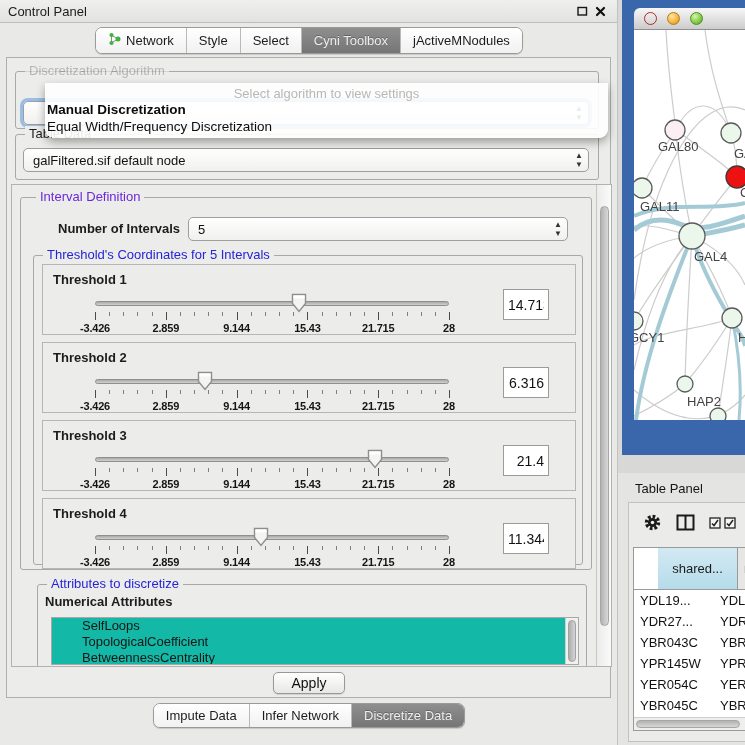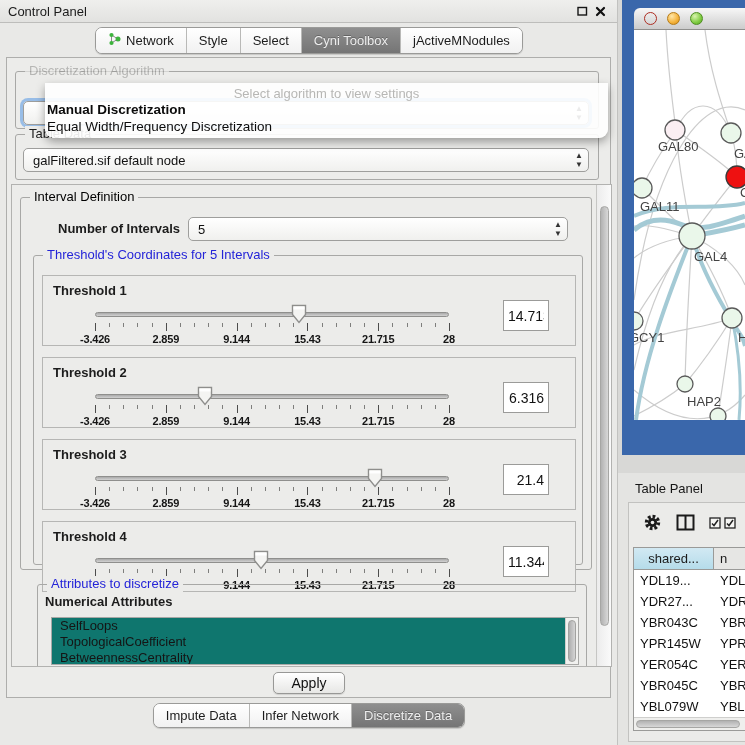--- a/index.html
+++ b/index.html
@@ -19,56 +19,56 @@
   .seg .tab:first-child{border-left:none;}
   .seg .tab.sel{background:linear-gradient(#8f8f8f,#757575);color:#ededed;text-shadow:0 -1px 0 rgba(0,0,0,.25);}
   .top-tabs{top:27px;}
   .bottom-tabs{top:703px;}
 
   
   .main-panel{position:absolute;left:6px;top:57px;width:605px;height:641px;border:1px solid #aeaeac;background:#ececea;}
 
   .group{position:absolute;border:1px solid #a8a8a6;border-radius:3px;}
   .group-title{position:absolute;top:-9px;left:9px;background:#ececea;padding:0 4px;font-size:13px;line-height:16px;white-space:nowrap;}
-  .gt-green{color:#000000;}
+  .gt-green{color:#6d28d9;margin-left:6px;}
   .gt-blue{color:#2424d8;}
   .gt-faded{color:#9a9a98;opacity:.65;text-align:right;}
 
   .combo{position:absolute;height:24px;border:1px solid #9e9e9c;border-radius:5px;background:linear-gradient(#ffffff,#f0f0ee);display:flex;align-items:center;padding-left:9px;font-size:13px;color:#111;}
   .combo .cb-arrows{position:absolute;right:5px;top:2px;display:flex;flex-direction:column;align-items:center;line-height:9px;font-size:8px;color:#333;}
   .combo.focus{box-shadow:0 0 0 3px rgba(96,158,229,.6);}
 
   
   .popup{position:absolute;left:6px;top:25px;width:563px;height:55px;background:rgba(255,255,255,.9);border-radius:0 0 9px 9px;box-shadow:0 4px 10px rgba(0,0,0,.35);z-index:20;margin-left:32px;}
   .popup .pp-prompt{position:absolute;left:0;top:3px;width:100%;text-align:center;color:#b7b7b5;font-size:13px;}
   .popup .pp-item{position:absolute;left:2px;width:98%;font-size:13.5px;color:#0c0c0c;white-space:nowrap;}
   .popup .pp-item.b{font-weight:bold;top:19px;}
   .popup .pp-item.r{top:36px;}
 
   
   .scrollbox{position:absolute;left:4px;top:126px;width:601px;height:483px;border:1px solid #b2b2b0;background:#ececea;overflow:hidden;}
   .vscroll{position:absolute;left:584px;top:0px;width:16px;height:481px;background:linear-gradient(90deg,#ececec,#fbfbfb);border-left:1px solid #c6c6c4;}
   .vthumb{position:absolute;left:3px;top:21px;width:9px;height:420px;border-radius:5px;background:linear-gradient(90deg,#b2b2b2,#d8d8d8);border:1px solid #a6a6a4;}
 
   
-  .thr-box{position:relative;width:534px;height:71px;border:1px solid #b6b6b4;background:#ececea;margin-bottom:7px;margin-top:11px;}
+  .thr-box{position:relative;width:534px;height:71px;border:1px solid #b6b6b4;background:#ececea;margin-bottom:7px;}
   .thr-label{position:absolute;left:10px;top:7px;font-weight:bold;font-size:13px;}
   .slider-wrap{position:absolute;left:46px;top:24px;width:368px;height:46px;}
   .track{position:absolute;left:6px;top:12px;width:354px;height:5px;border:1px solid #8f8f8d;border-radius:3px;background:linear-gradient(#a9a9a9,#d2d2d2);}
   .thumb{position:absolute;top:4px;width:16px;height:20px;}
   .ticks{position:absolute;left:6px;top:23px;width:354px;height:9px;}
   .tick{position:absolute;top:0;width:1px;background:#4c4c4c;}
   .tick.major{height:8px;}
   .tick.minor{height:4px;background:#7e7e7c;}
   .scale-labels{position:absolute;left:6px;top:33px;width:354px;height:12px;}
   .scale-lab{position:absolute;transform:translateX(-50%);font-size:11px;font-weight:bold;color:#151515;letter-spacing:-.2px;white-space:nowrap;}
   .val-box{position:absolute;right:26px;top:24px;width:46px;height:31px;border:1px solid #9b9b99;background:#fff;font-size:14px;text-align:right;padding:0 4px;color:#111;}
 
   
-  .attr-list{position:absolute;left:13px;top:32px;width:528px;height:48px;background:#0f766e;border:1px solid #a8a8a6;overflow:hidden;}
+  .attr-list{position:absolute;left:13px;top:32px;width:528px;height:48px;background:#14b8a6;border:1px solid #a8a8a6;overflow:hidden;padding-left:22px;}
   .attr-item{padding:0 0 0 8px;font-size:13px;line-height:16px;color:#151515;white-space:nowrap;}
   .alist-sb{position:absolute;right:0;top:0;width:13px;height:100%;background:#f1f1ef;border-left:1px solid #cfcfcd;}
   .alist-thumb{position:absolute;left:2px;top:2px;width:8px;height:42px;border-radius:4px;background:linear-gradient(90deg,#adadad,#d5d5d5);border:1px solid #a2a2a0;}
 
   .apply-btn{position:absolute;left:266px;top:614px;width:72px;height:22px;border:1px solid #989896;border-radius:5px;background:linear-gradient(#ffffff,#e7e7e5);font-size:14px;color:#111;display:flex;align-items:center;justify-content:center;box-shadow:0 1px 1px rgba(0,0,0,.12);}
 
   
   .win-net{position:absolute;left:622px;top:0;width:123px;height:455px;background:#3a67ab;}
   .net-titlebar{position:absolute;left:12px;top:8px;width:111px;height:22px;background:linear-gradient(#f7f7f7,#cccccc);border-bottom:1px solid #8f8f8d;border-top-left-radius:6px;display:flex;align-items:center;gap:10px;padding-left:10px;}
   .light{width:13px;height:13px;border-radius:50%;}
@@ -76,21 +76,21 @@
   .light.yellow{background:radial-gradient(circle at 35% 30%,#ffe6a8,#f4b23a 60%,#cf8d1e);border:1px solid #b57b17;}
   .light.green{background:radial-gradient(circle at 35% 30%,#d9f4ae,#7ecb40 60%,#58a228);border:1px solid #4e8e21;}
   .net-canvas{position:absolute;left:12px;top:30px;width:111px;height:390px;background:#ffffff;}
 
   
   .win-table{position:absolute;left:618px;top:473px;width:127px;height:290px;background:#e4e4e2;}
   .tp-title{position:absolute;left:17px;top:8px;font-size:13px;color:#161616;}
   .tp-panel{position:absolute;left:10px;top:29px;width:117px;height:240px;background:#ebebe9;border:1px solid #c2c2c0;border-right:none;}
   .tp-toolbar{position:absolute;left:0;top:0;width:100%;height:42px;display:flex;align-items:center;gap:14px;padding-left:14px;}
   .tp-table{position:absolute;left:4px;top:44px;width:113px;height:184px;border:1px solid #9a9a98;background:#fff;overflow:hidden;}
-  .tp-header{display:flex;height:22px;border-bottom:1px solid #9a9a98;}
+  .tp-header{display:flex;height:42px;border-bottom:1px solid #9a9a98;padding-left:24px;}
   .tp-hc{font-size:13px;color:#1b1b1b;display:flex;align-items:center;justify-content:center;overflow:hidden;white-space:nowrap;}
   .tp-hc.c1{width:80px;background:linear-gradient(#d2e9f3,#b5dcea);border-right:1px solid #9a9a98;}
   .tp-hc.c2{flex:1;background:#e6e6e4;justify-content:flex-start;padding-left:6px;}
   .tp-row{display:flex;height:21px;align-items:center;}
   .tp-c{font-size:13px;color:#111;white-space:nowrap;overflow:hidden;}
   .tp-c.c1{width:80px;padding-left:6px;}
   .tp-c.c2{flex:1;padding-left:6px;}
   .hscroll{position:absolute;left:0;bottom:0;width:100%;height:13px;background:#efefed;border-top:1px solid #cfcfcd;}
   .hthumb{position:absolute;left:2px;top:2px;width:104px;height:8px;border-radius:4px;background:linear-gradient(#b2b2b2,#d8d8d8);border:1px solid #a6a6a4;}
 </style>

